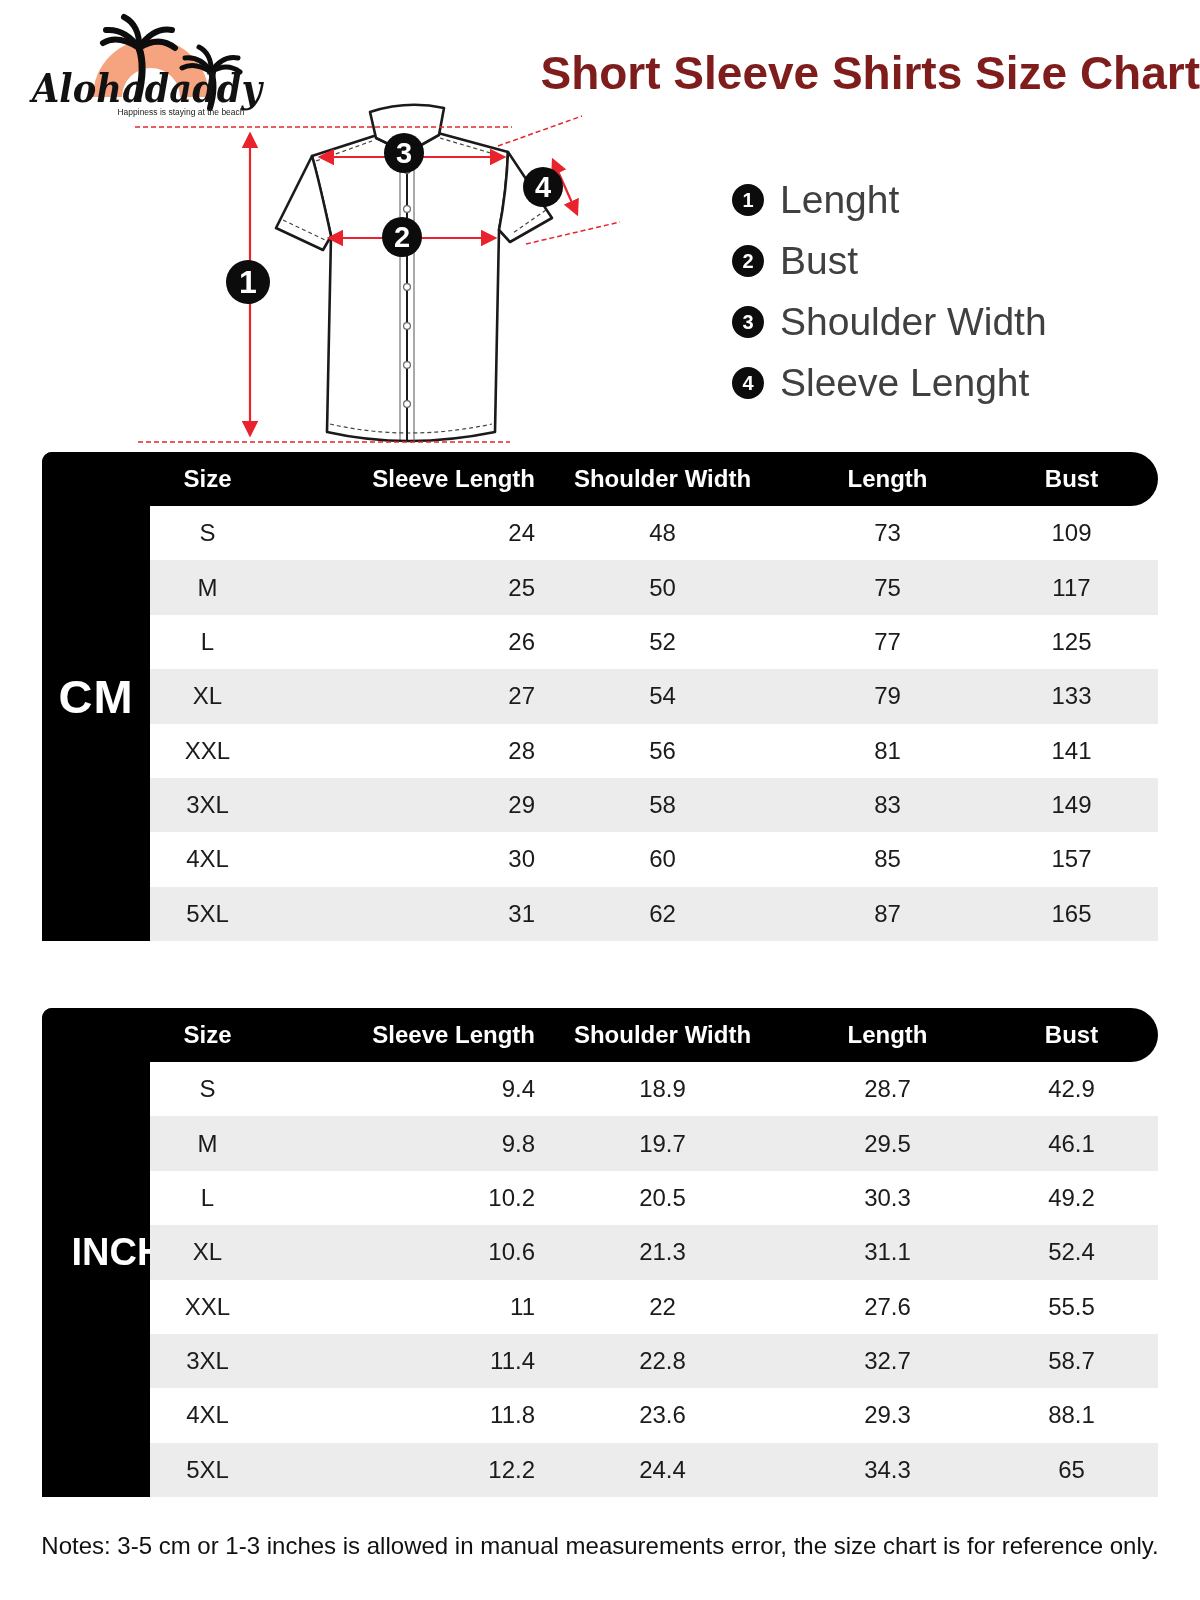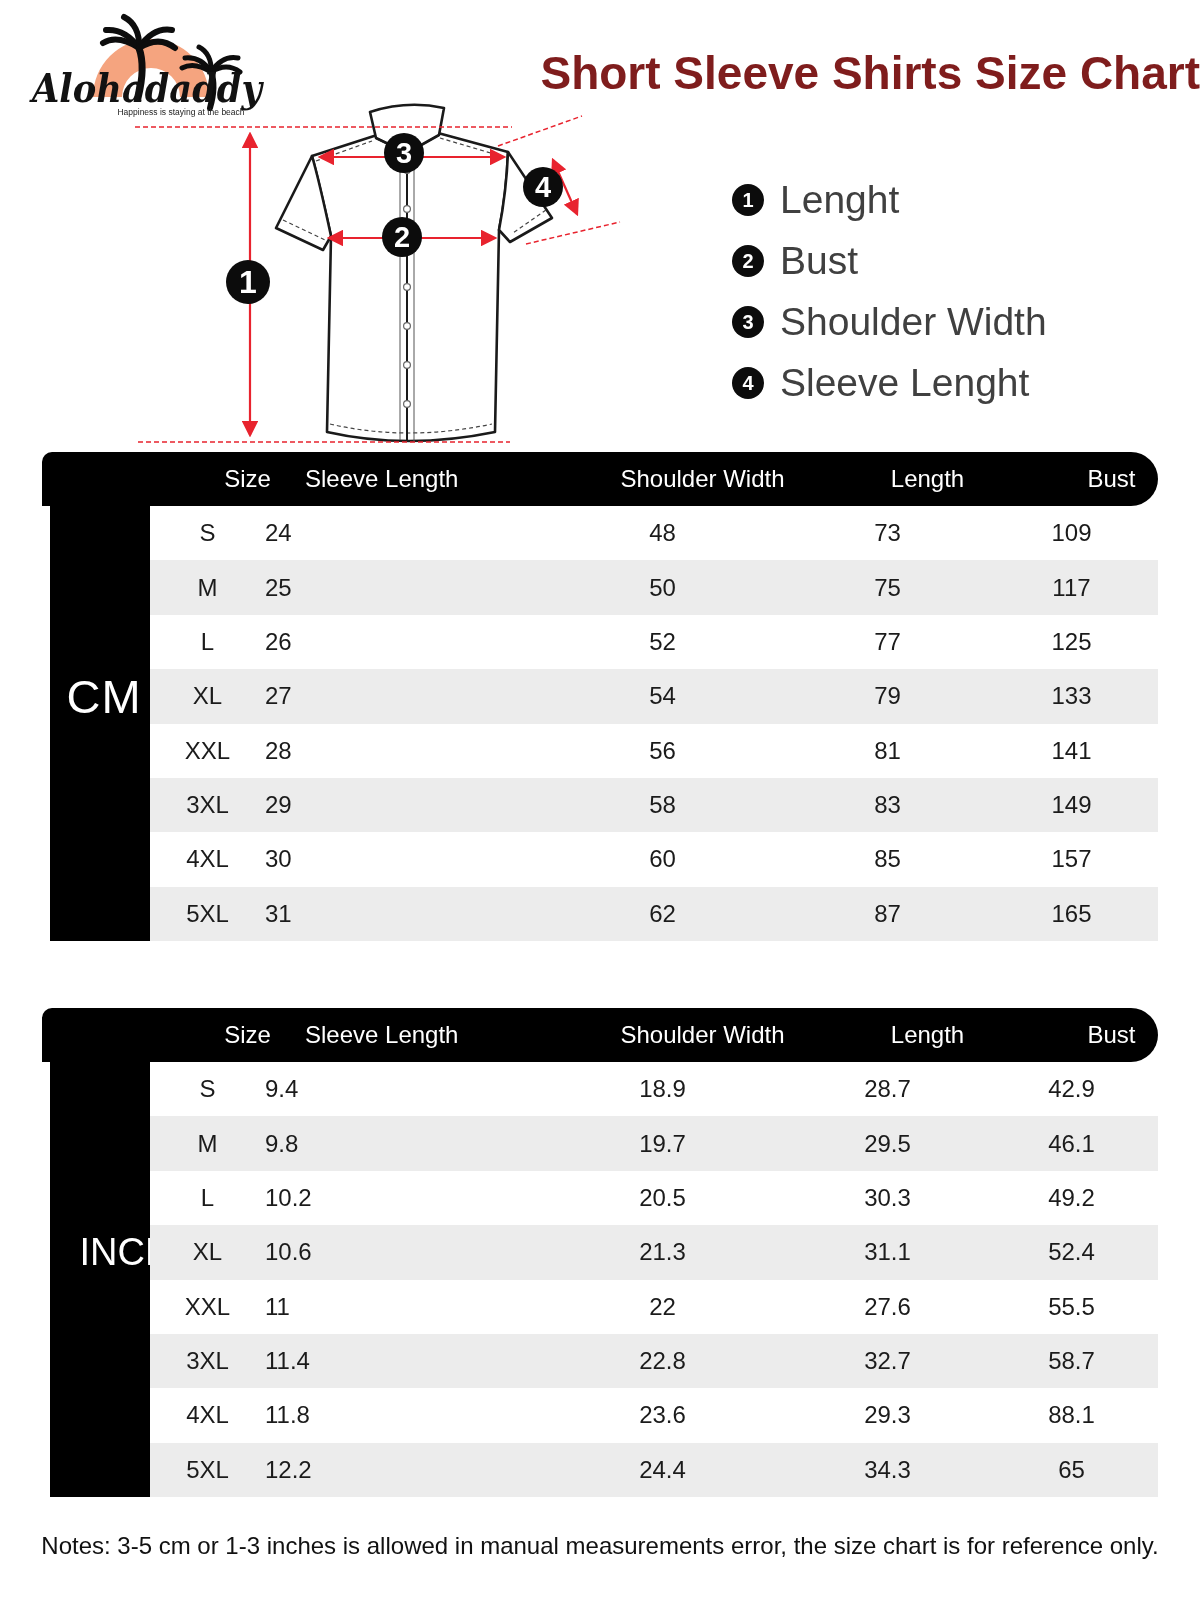--- a/index.html
+++ b/index.html
@@ -23,38 +23,38 @@
     width:32px; height:32px; border-radius:50%; background:#0c0c0c; color:#fff;
     display:flex; align-items:center; justify-content:center;
     font-size:20px; font-weight:bold; flex:0 0 32px;
   }
   .legend-label { margin-left:16px; font-size:39px; color:#404040; }
   
   .size-table { position:absolute; left:42px; width:1116px; height:489px; }
   .size-table .band {
     position:absolute; left:0; top:0; bottom:0; width:108px; background:#000;
     border-radius:10px 0 0 0; display:flex; align-items:center; justify-content:center;
-    color:#fff; font-weight:normal;margin-left:8px;
+    color:#fff; font-weight:bold;
   }
   .band-cm { font-size:47px; letter-spacing:1px; }
   .band-inch { font-size:38px;padding-left:44px; }
   .size-table .thead {
     position:absolute; left:0; top:0; width:100%; height:54px; background:#000;
     border-radius:10px 27px 27px 0; display:flex; align-items:center;
-    color:#fff; font-weight:normal; font-size:24px; z-index:2;padding-left:40px;
+    color:#fff; font-weight:bold; font-size:24px; z-index:2;
   }
   .size-table .tbody {
     position:absolute; left:108px; top:54px; right:0; height:435px;
     display:flex; flex-direction:column;
   }
   .trow { flex:1; display:flex; align-items:center; font-size:24px; color:#1b1b1b; background:#fff; }
   .trow:nth-child(even) { background:#ececec; }
   .spacer { width:108px; flex:0 0 108px; }
   .c0 { width:115px; flex:0 0 115px; text-align:center; }
-  .c1 { width:270px; flex:0 0 270px; text-align:left; }
+  .c1 { width:270px; flex:0 0 270px; text-align:right; }
   .c2 { width:255px; flex:0 0 255px; text-align:center; }
   .c3 { width:195px; flex:0 0 195px; text-align:center; }
   .c4 { width:173px; flex:0 0 173px; text-align:center; }
   
   .notes {
     position:absolute; left:0; right:0; top:1532px; text-align:center;
     font-size:24px; color:#111;
   }
 </style>
 </head>

